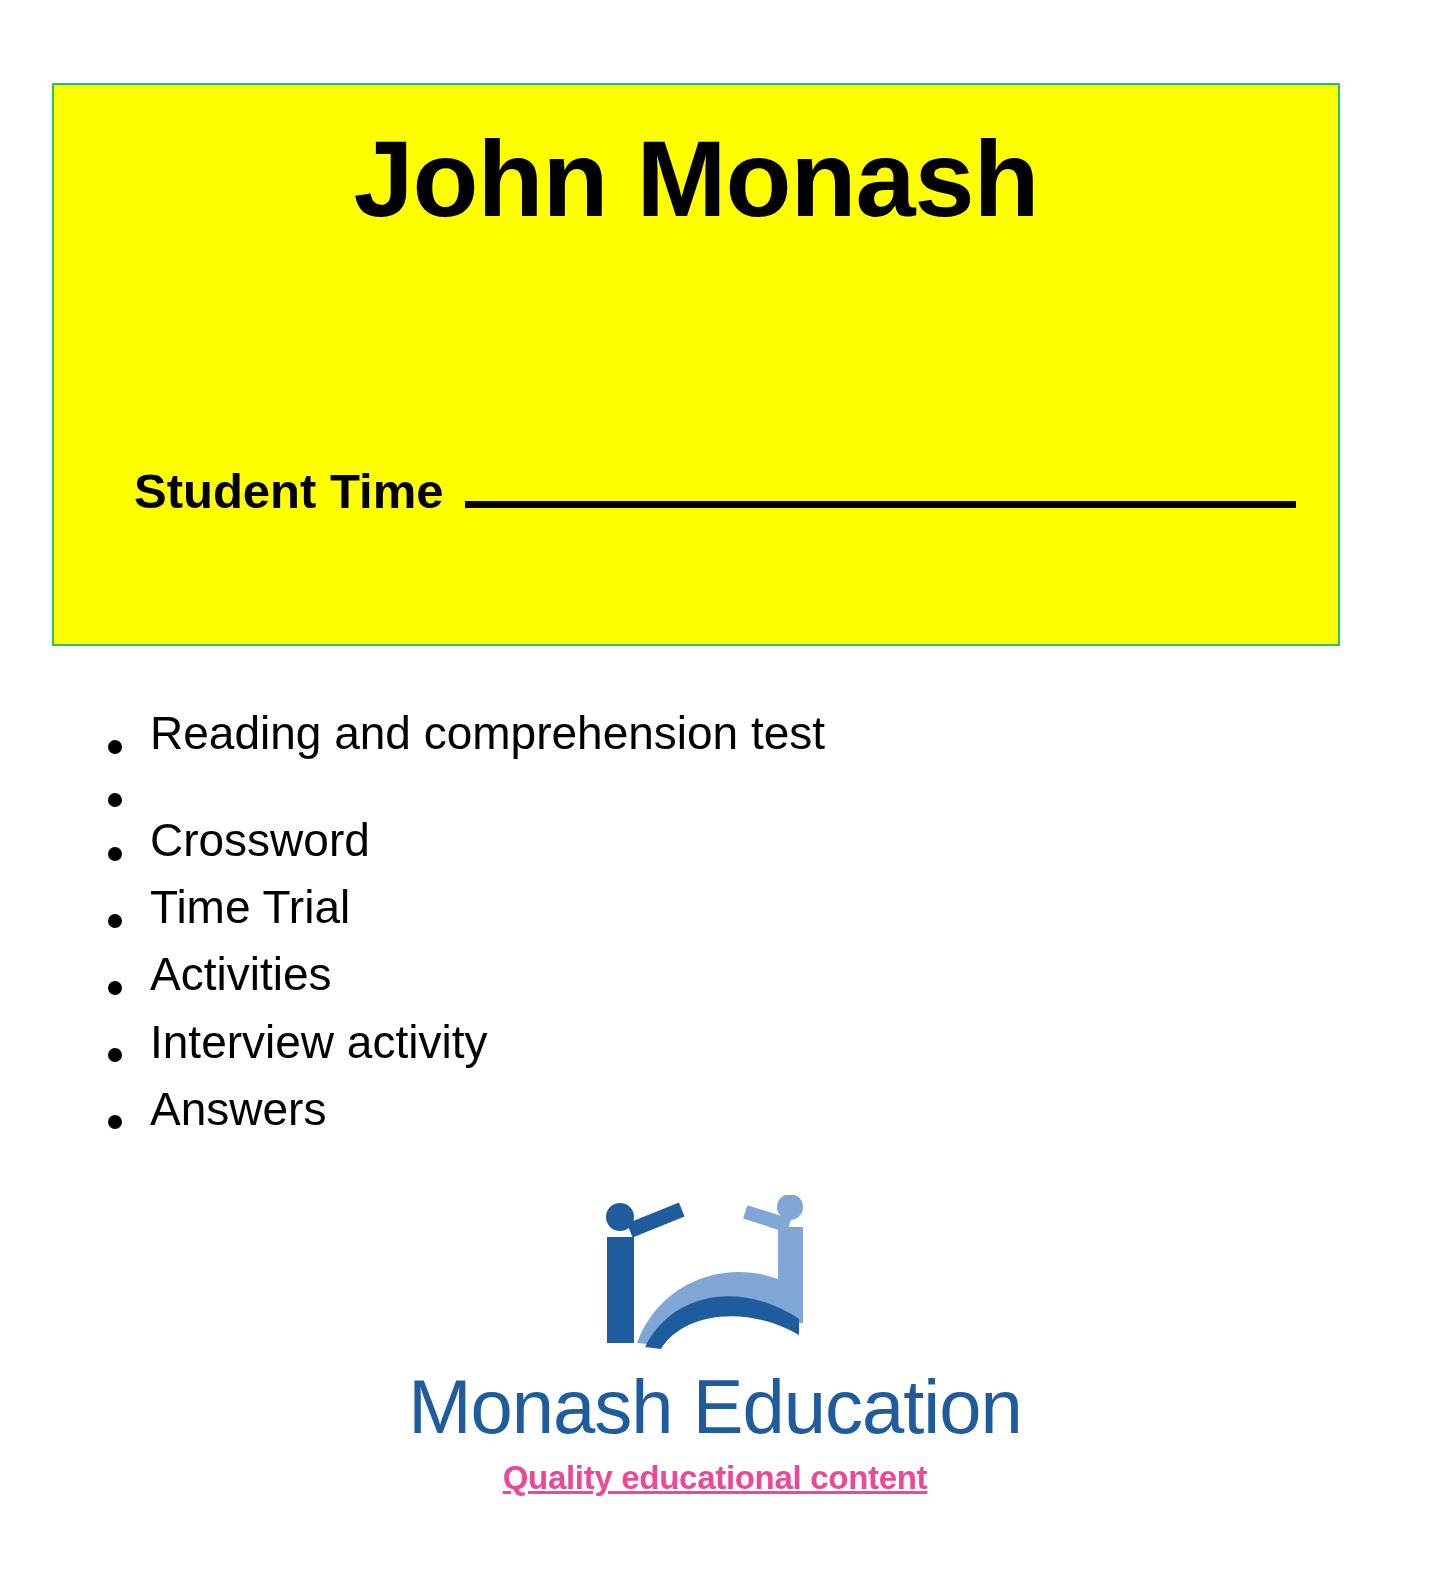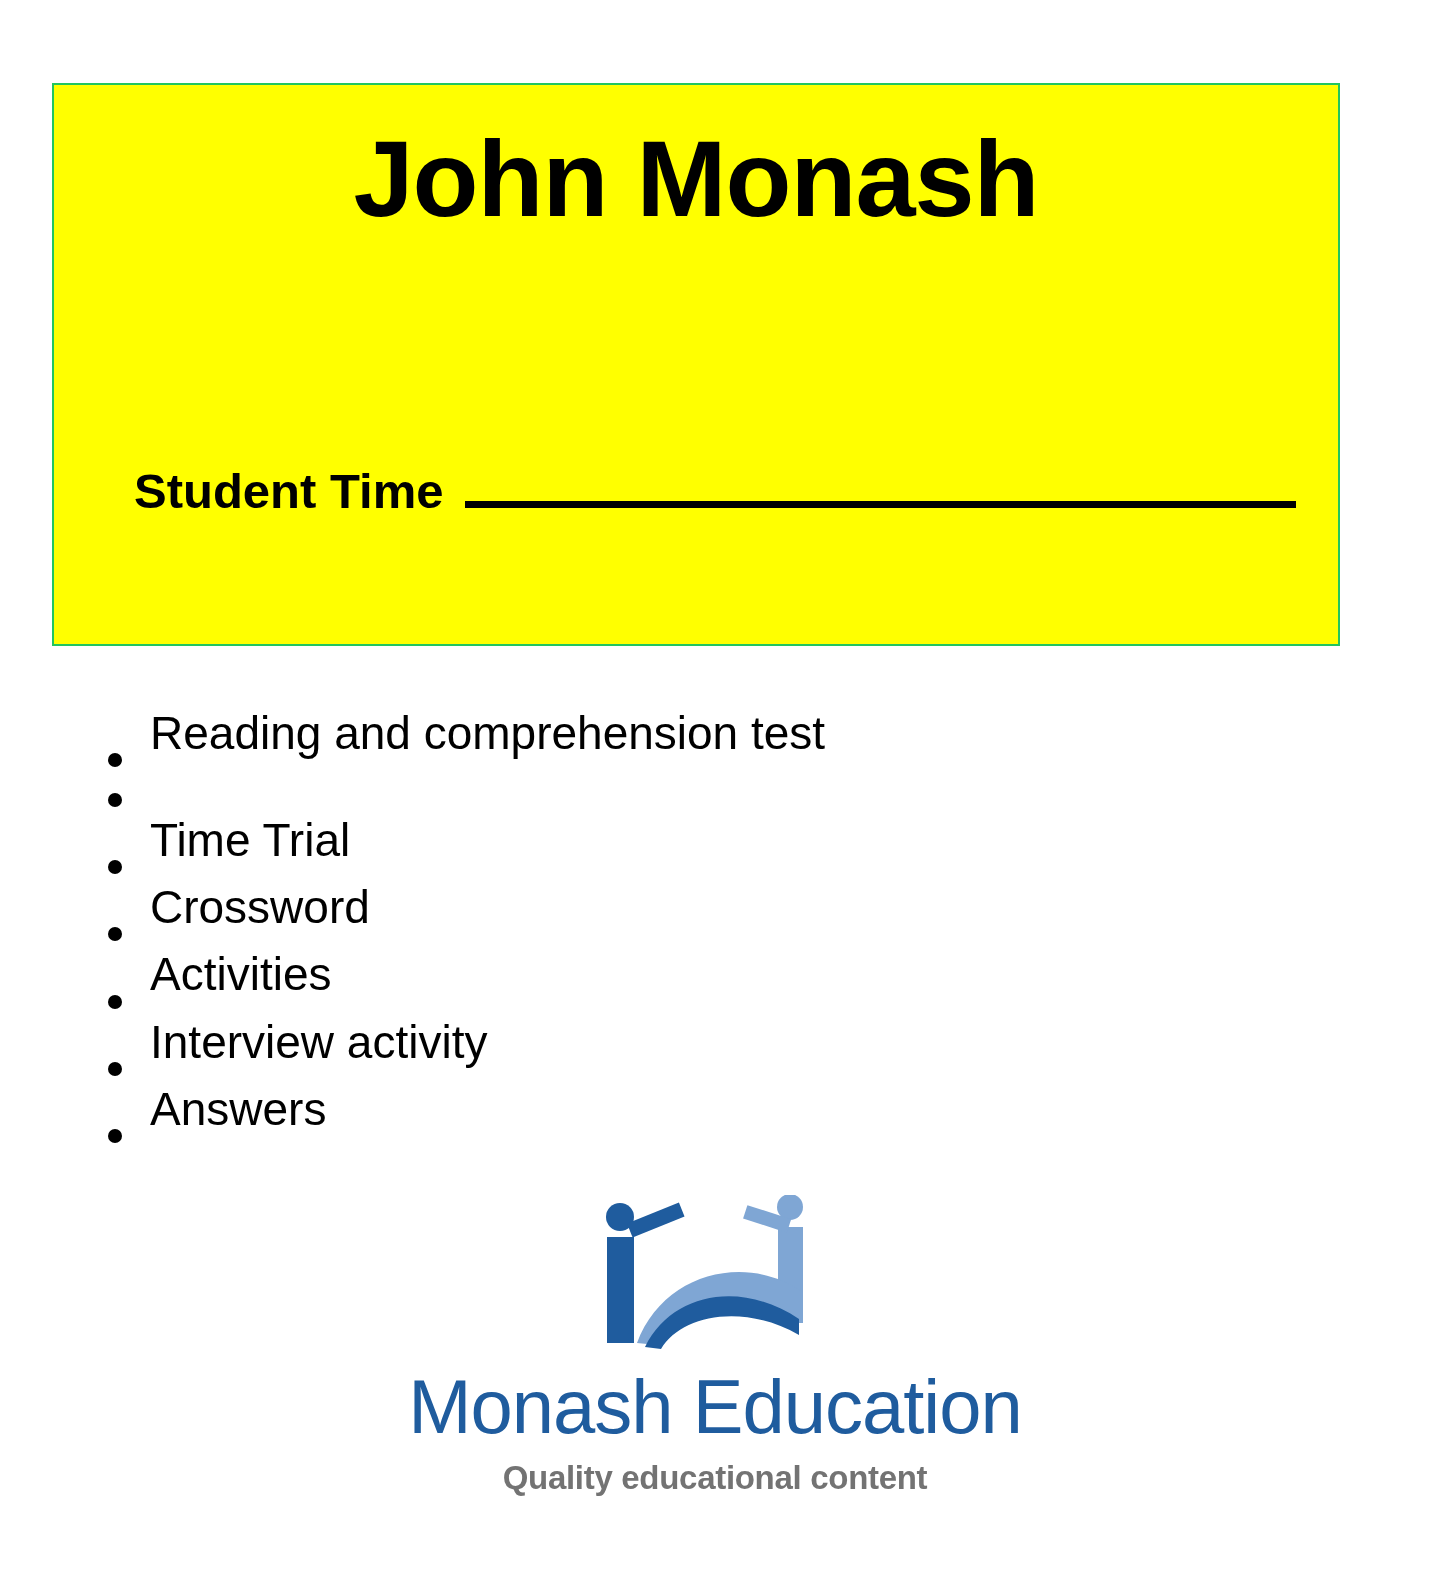--- a/index.html
+++ b/index.html
@@ -75,21 +75,21 @@
   .activities {
     position: absolute;
     left: 108px;
     top: 700px;
     margin: 0;
     padding: 0;
     list-style: none;
   }
   .activities li {
     display: flex;
-    align-items: flex-end;
+    align-items: center;
     font-size: 46px;
     line-height: 1.46;
     color: #000000;
   }
   .bullet {
     display: inline-block;
     width: 14px;
     height: 14px;
     background: #000000;
     border-radius: 50%;
@@ -115,24 +115,25 @@
   .logo-name {
     font-size: 76px;
     color: #1f5c9e;
     font-weight: normal;
     letter-spacing: -1px;
     margin-top: 2px;
     line-height: 1.05;
   }
   .logo-tagline {
     font-size: 33px;
-    color: #737373;
+    color: #ec4899;
     font-weight: bold;
     margin-top: 12px;
     letter-spacing: -0.3px;
+    text-decoration: underline;
   }
 </style>
 </head>
 <body>
 
 <div class="page">
 
   <div class="banner">
     <div class="banner-title">
       <span>John Monash</span>
@@ -147,25 +148,25 @@
   <ul class="activities">
     <li>
       <span class="bullet"></span>
       <span>Reading and comprehension test</span>
     </li>
     <li>
       <span class="bullet"></span>
     </li>
     <li>
       <span class="bullet"></span>
-      <span>Time Trial</span>
+      <span>Crossword</span>
     </li>
     <li>
       <span class="bullet"></span>
-      <span>Crossword</span>
+      <span>Time Trial</span>
     </li>
     <li>
       <span class="bullet"></span>
       <span>Activities</span>
     </li>
     <li>
       <span class="bullet"></span>
       <span>Interview activity</span>
     </li>
     <li>

